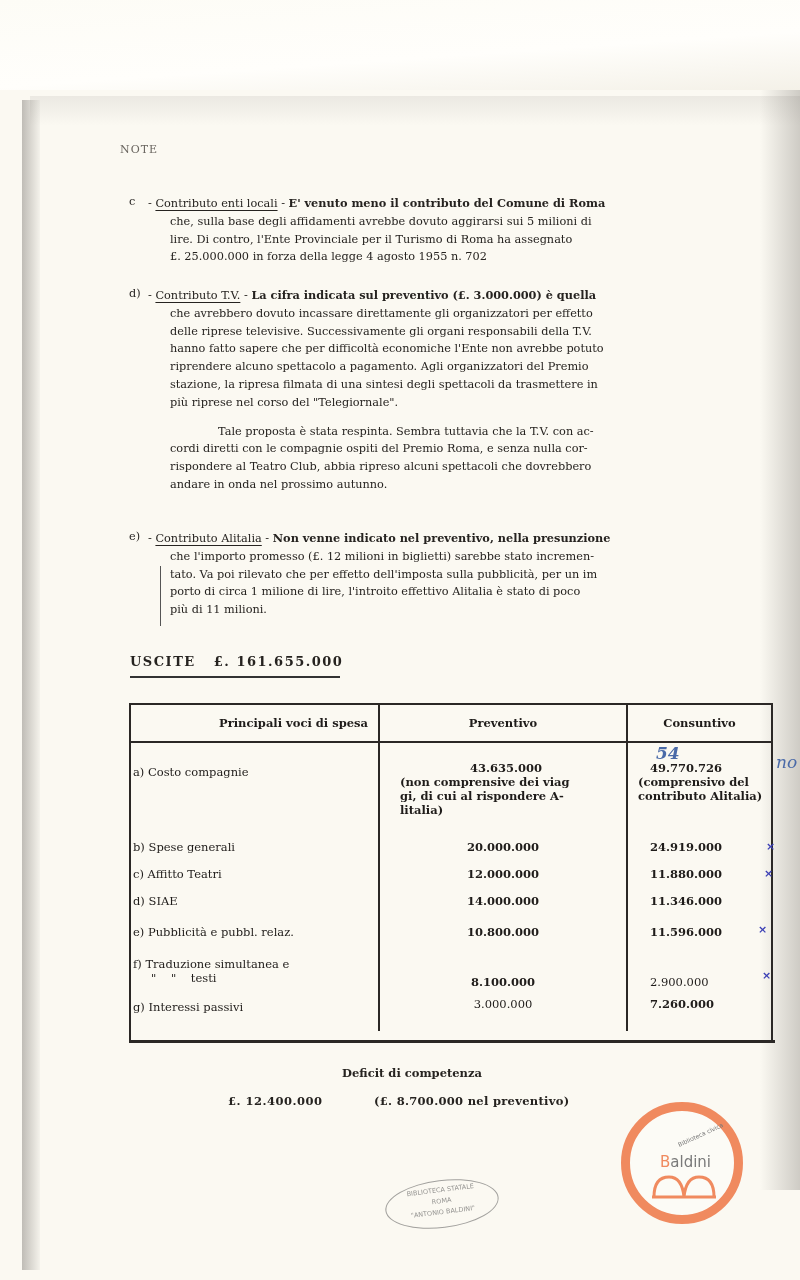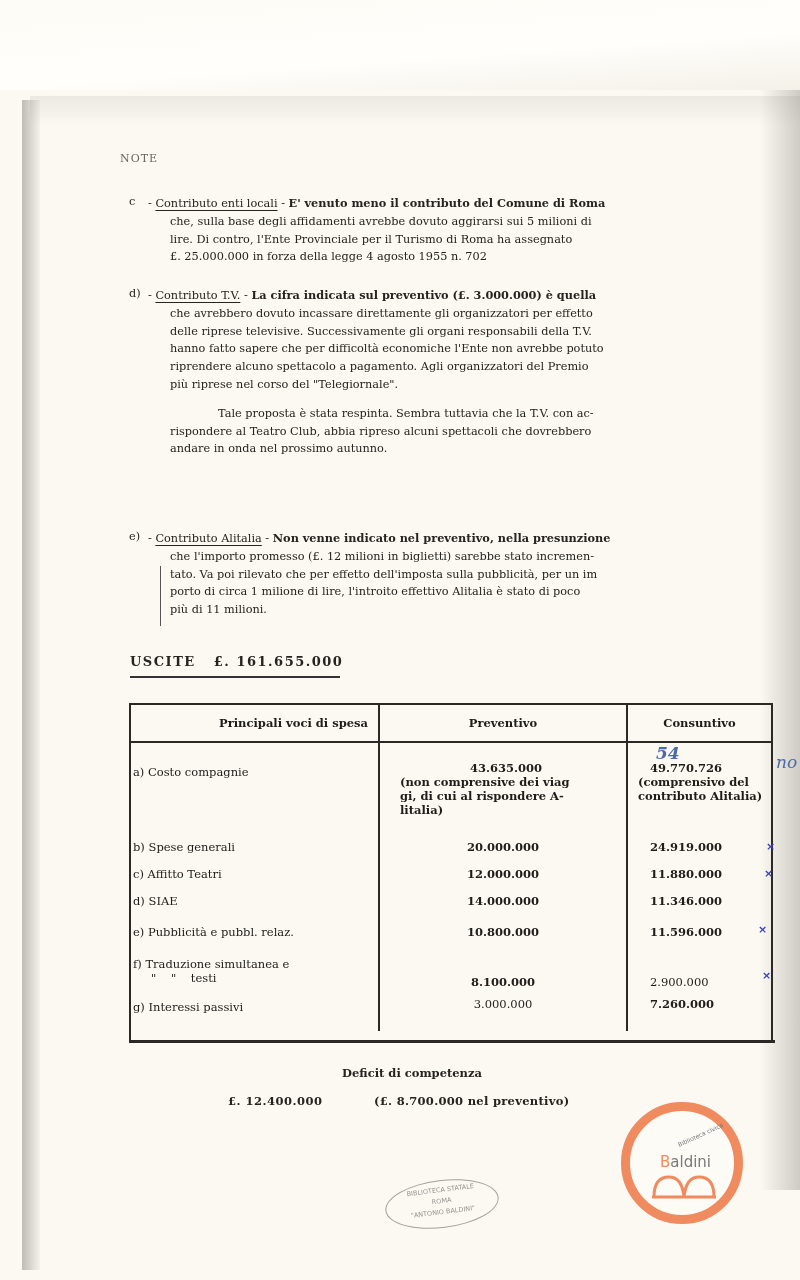--- a/index.html
+++ b/index.html
@@ -20,21 +20,21 @@
   .scan-edge-right {
     position:absolute; right:0; top:90px; width:40px; height:1100px;
     background:linear-gradient(270deg, rgba(90,85,80,0.28), rgba(200,195,190,0));
   }
   .noise-band {
     position:absolute; left:30px; top:96px; width:770px; height:30px;
     background:linear-gradient(180deg, rgba(120,115,110,0.12), rgba(120,115,110,0));
   }
   .b { font-weight:bold; }
   .u { text-decoration:underline; text-underline-offset:3px; }
-  .note-title { position:absolute; left:120px; top:152px; font-size:11px; color:#6a6660; letter-spacing:1px; }
+  .note-title { position:absolute; left:120px; top:143px; font-size:11px; color:#6a6660; letter-spacing:1px; }
   .para { position:absolute; font-size:11.3px; line-height:17.8px; color:#262320; }
   .para p { margin:0; white-space:nowrap; }
   .marker { position:absolute; font-size:11.3px; color:#2a2725; }
   .vline { position:absolute; width:1px; background:#555; }
   .uscite { position:absolute; left:130px; top:654px; font-size:13px; font-weight:bold; letter-spacing:1.5px; color:#262320; }
   .uscite-line { position:absolute; left:130px; top:676px; width:210px; height:2px; background:#333; }
   table.spese {
     position:absolute; left:129px; top:703px; width:644px;
     border-collapse:collapse; font-size:11.5px; color:#1f1c1a;
     border:2px solid #2b2826; border-bottom:none;
@@ -95,22 +95,24 @@
   <p style="padding-left:22px">£. 25.000.000 in forza della legge 4 agosto 1955 n. 702</p>
 </div>
 
 <span class="marker" style="left:129px; top:287px;">d)</span>
 <div class="para" style="left:148px; top:287px;">
   <p>- <span class="u">Contributo T.V.</span> -&nbsp;<span class="b">La cifra indicata sul preventivo (£. 3.000.000) è quella</span></p>
   <p style="padding-left:22px">che avrebbero dovuto incassare direttamente gli organizzatori per effetto</p>
   <p style="padding-left:22px">delle riprese televisive. Successivamente gli organi responsabili della T.V.</p>
   <p style="padding-left:22px">hanno fatto sapere che per difficoltà economiche l'Ente non avrebbe potuto</p>
   <p style="padding-left:22px">riprendere alcuno spettacolo a pagamento. Agli organizzatori del Premio</p>
+  <p style="padding-left:22px">stazione, la ripresa filmata di una sintesi degli spettacoli da trasmettere in</p>
   <p style="padding-left:22px">più riprese nel corso del "Telegiornale".</p>
   <p style="padding-left:70px; margin-top:11px">Tale proposta è stata respinta.  Sembra tuttavia che la T.V. con ac-</p>
+  <p style="padding-left:22px">cordi diretti con le compagnie ospiti del Premio Roma, e senza nulla cor-</p>
   <p style="padding-left:22px">rispondere al Teatro Club, abbia ripreso alcuni spettacoli che dovrebbero</p>
   <p style="padding-left:22px">andare in onda nel prossimo autunno.</p>
 </div>
 
 <span class="marker" style="left:129px; top:530px;">e)</span>
 <div class="para" style="left:148px; top:530px;">
   <p>- <span class="u">Contributo Alitalia</span> -&nbsp;<span class="b">Non venne indicato nel preventivo, nella presunzione</span></p>
   <p style="padding-left:22px">che l'importo promesso (£. 12 milioni in biglietti) sarebbe stato incremen-</p>
   <p style="padding-left:22px">tato. Va poi rilevato che per effetto dell'imposta sulla pubblicità, per un im</p>
   <p style="padding-left:22px">porto di circa 1 milione di lire, l'introito effettivo Alitalia è stato di poco</p>

